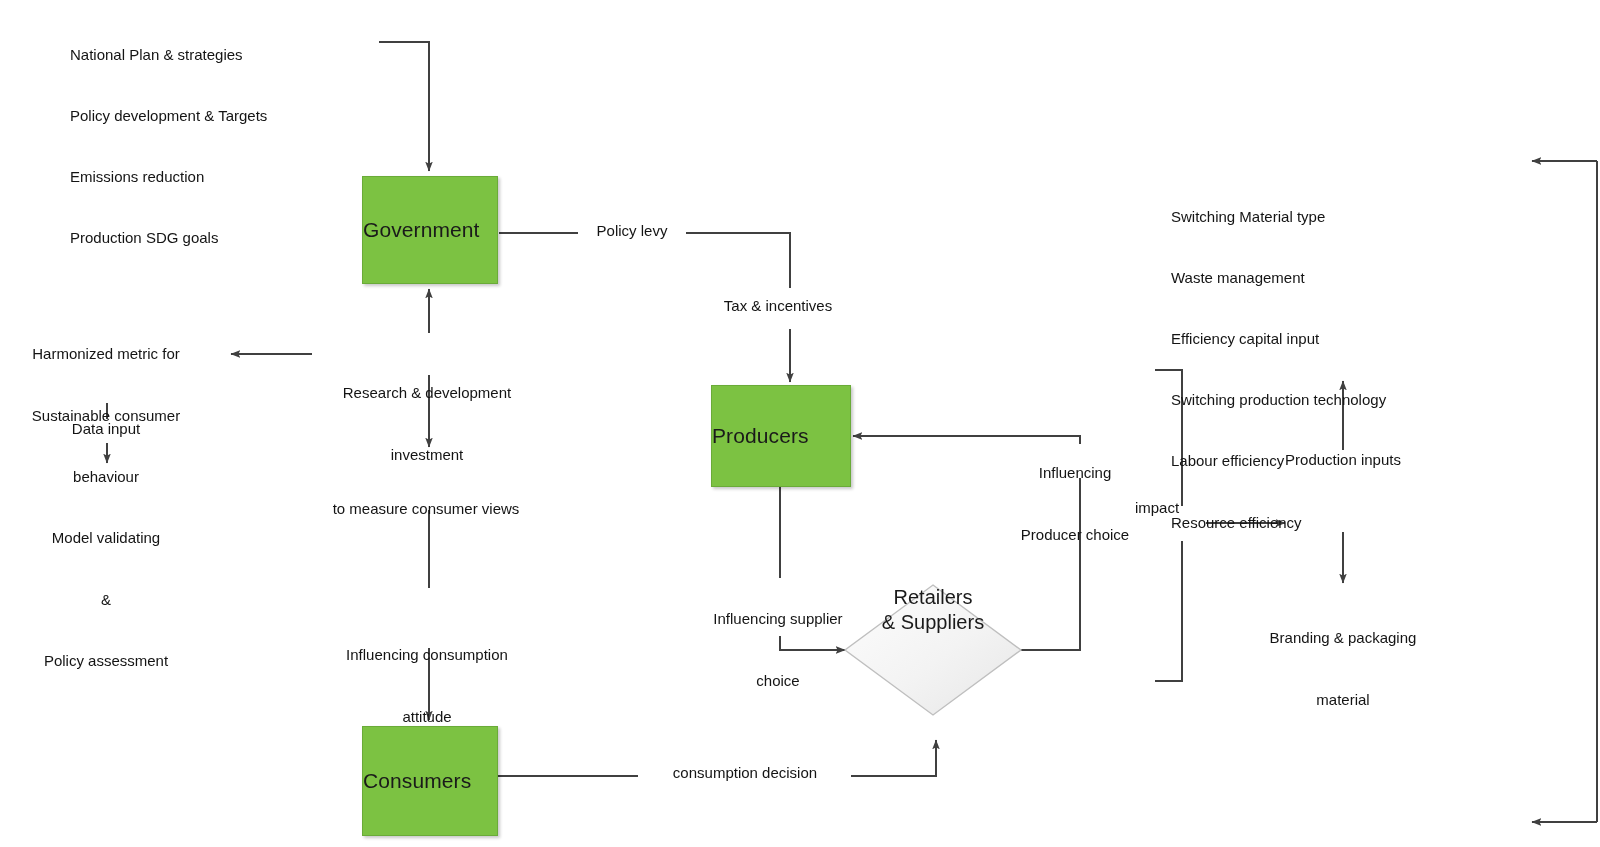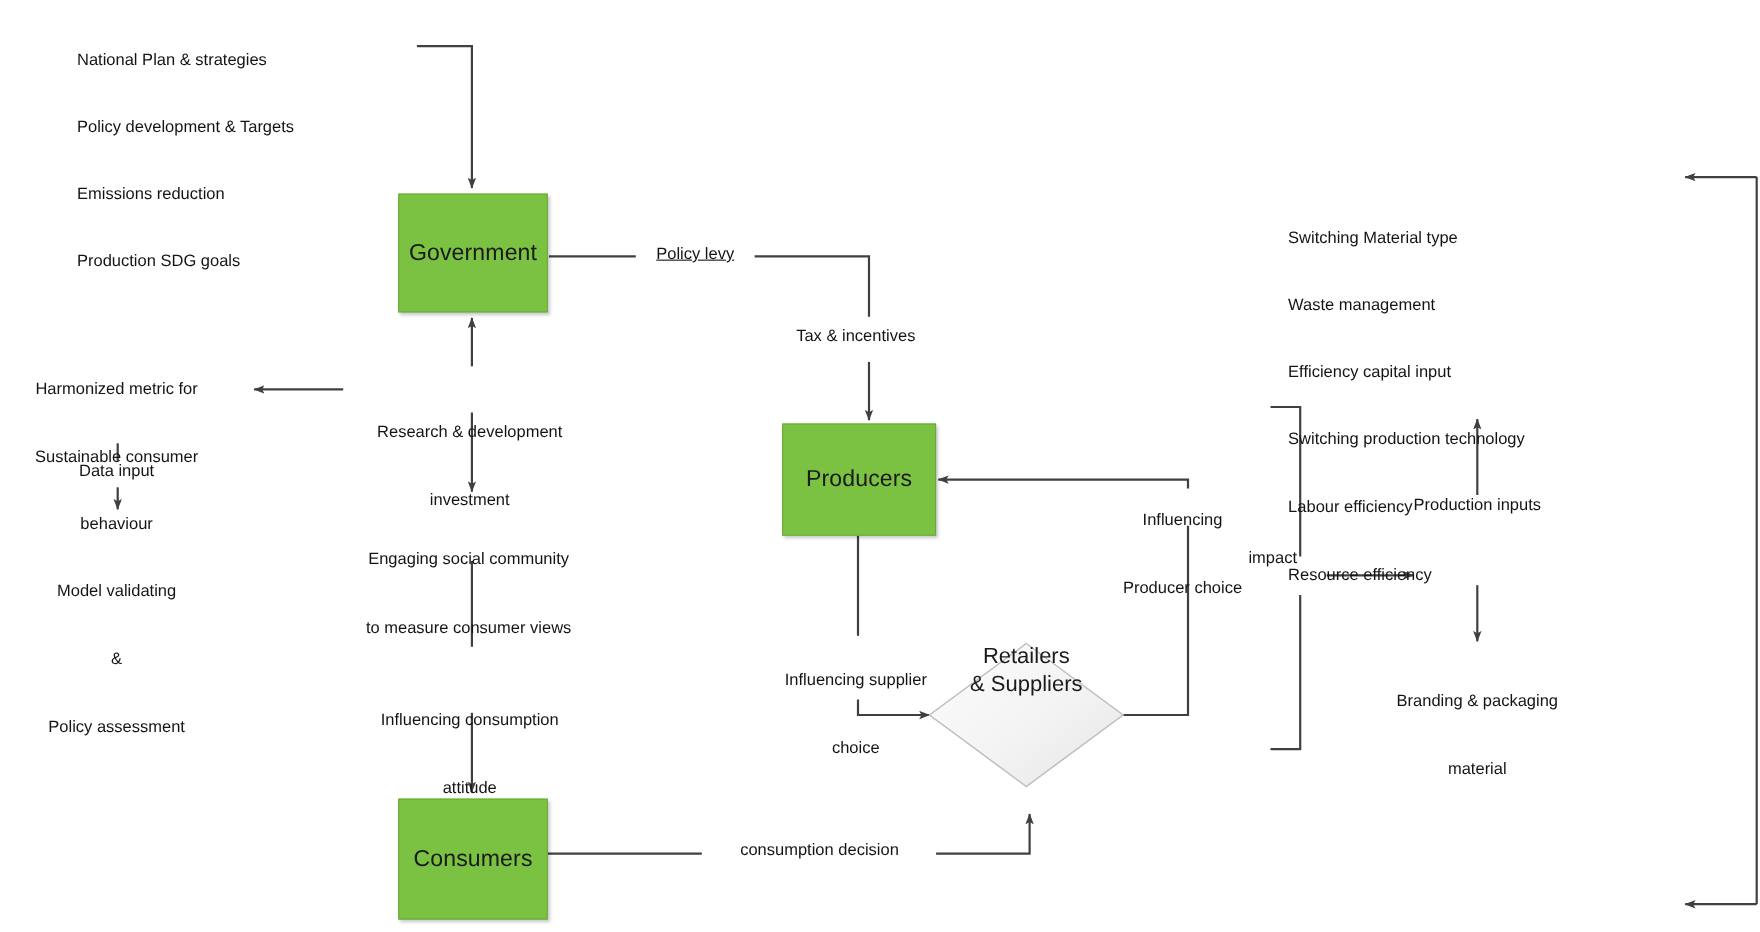--- a/index.html
+++ b/index.html
@@ -24,21 +24,21 @@
     height: 847px;
   }
   .node-box {
     position: absolute;
     box-sizing: border-box;
     background: #7CC242;
     border: 1px solid #6aab38;
     box-shadow: 2px 2px 3px rgba(0,0,0,0.22);
     display: flex;
     align-items: center;
-    justify-content: center;
+    justify-content: flex-start;
     color: #1a1a1a;
     font-size: 21px;
     letter-spacing: .1px;
   }
   .node-diamond {
     position: absolute;
     display: flex;
     align-items: flex-start;
     justify-content: center;
     text-align: center;
@@ -170,31 +170,30 @@
   </div>
 
   <div class="lbl c" style="left:106px; top:419px; width:220px;">Data input</div>
 
   <div class="lbl c" style="left:106px; top:487px; width:260px;">
     <div>Model validating</div>
     <div>&amp;</div>
     <div>Policy assessment</div>
   </div>
 
-  <div class="lbl c" style="left:632px; top:221px; width:200px;text-decoration:underline;">Policy levy</div>
+  <div class="lbl c" style="left:632px; top:221px; width:200px;">Policy levy</div>
 
   <div class="lbl c" style="left:778px; top:296px; width:260px;">Tax &amp; incentives</div>
 
   <div class="lbl c" style="left:427px; top:342px; width:300px;">
     <div>Research &amp; development</div>
     <div>investment</div>
   </div>
 
   <div class="lbl c" style="left:426px; top:458px; width:320px;">
-    <div>Engaging social community</div>
     <div>to measure consumer views</div>
   </div>
 
   <div class="lbl c" style="left:427px; top:604px; width:300px;">
     <div>Influencing consumption</div>
     <div>attitude</div>
   </div>
 
   <div class="lbl c" style="left:778px; top:568px; width:280px;">
     <div>Influencing supplier</div>

